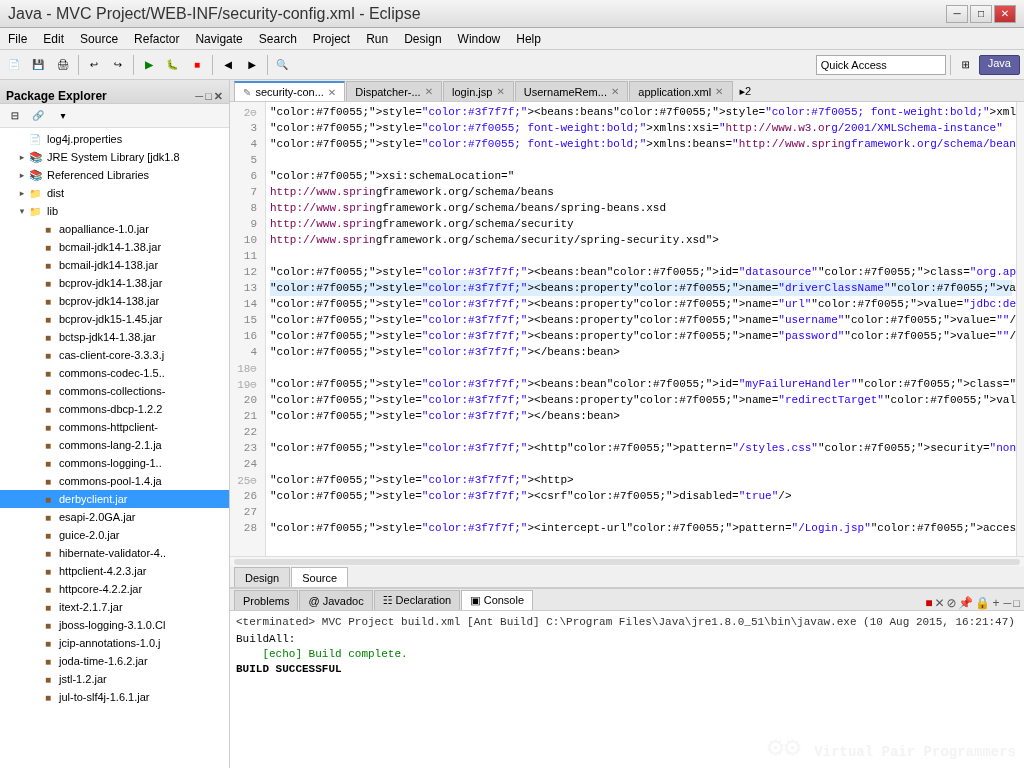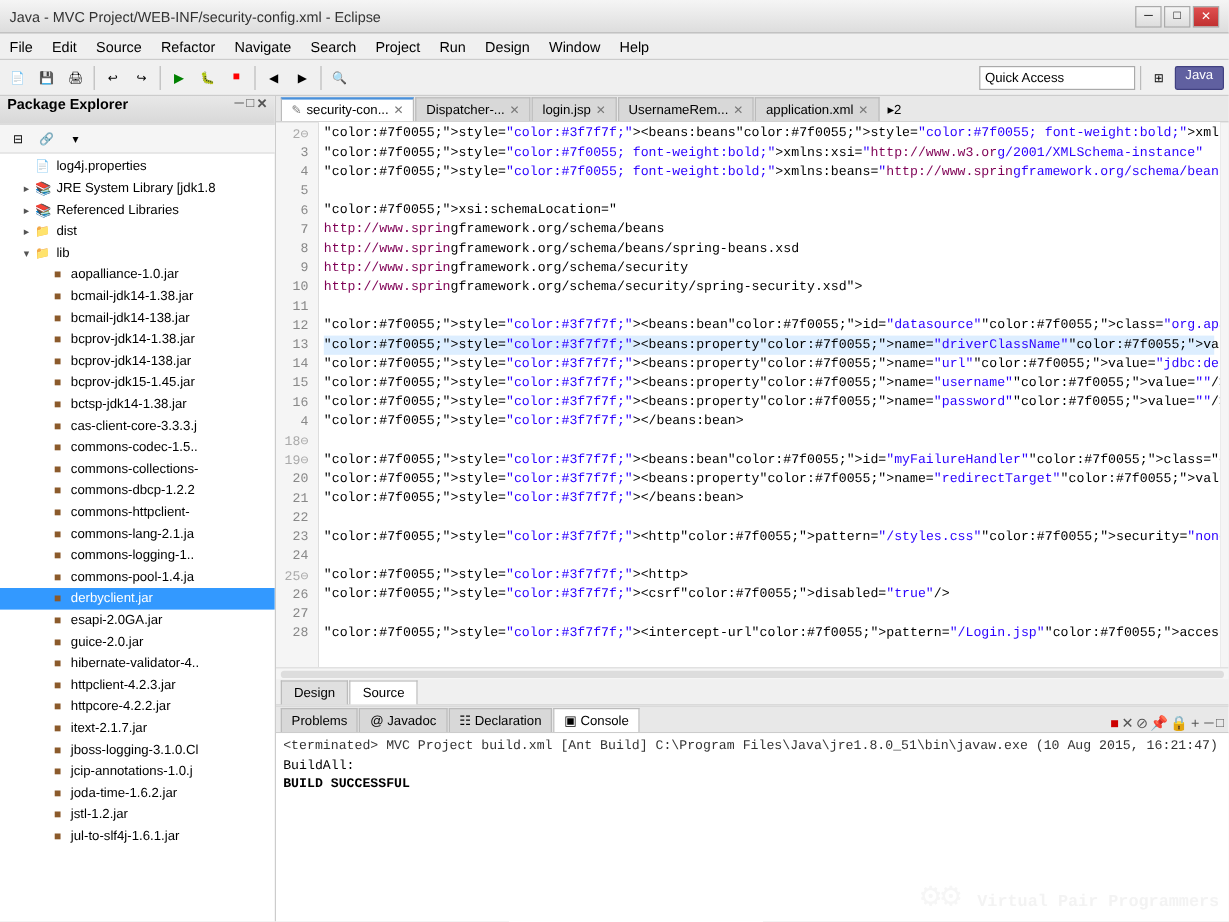--- a/index.html
+++ b/index.html
@@ -1,20 +1,20 @@
 <!DOCTYPE html>
 <html><head>
   <meta charset="utf-8">
   <style>
     * { margin: 0; padding: 0; box-sizing: border-box; }
     body { font-family: 'Segoe UI', Tahoma, Geneva, Verdana, sans-serif; font-size: 12px; background: #f0f0f0; overflow: hidden; width: 1024px; height: 768px; }
 
     
     #title-bar { background: linear-gradient(to bottom, #f5f5f5, #ddd); height: 28px; display: flex; align-items: center; justify-content: space-between; border-bottom: 1px solid #aaa; padding: 0 8px; }
-    #title-bar .title { font-size: 12px; color: #333; }
+    #title-bar .title { font-size: 16px; color: #333; }
     #title-bar .win-controls { display: flex; gap: 2px; }
     #title-bar .win-btn { width: 22px; height: 18px; border: 1px solid #aaa; background: linear-gradient(to bottom, #f5f5f5, #ddd); font-size: 10px; cursor: pointer; display: flex; align-items: center; justify-content: center; }
     #title-bar .win-btn.close { background: linear-gradient(to bottom, #e05050, #c03030); color: white; }
 
     
     #menu-bar { background: #f0f0f0; height: 22px; display: flex; align-items: center; border-bottom: 1px solid #ccc; }
     .menu-item { padding: 2px 8px; font-size: 12px; cursor: pointer; color: #000; }
 
     
     #toolbar { background: #f0f0f0; height: 30px; display: flex; align-items: center; border-bottom: 1px solid #ccc; padding: 2px 4px; gap: 2px; }
@@ -22,21 +22,21 @@
     .tb-separator { width: 1px; height: 20px; background: #bbb; margin: 0 2px; }
     .tb-spacer { flex: 1; }
     #quick-access-box { border: 1px solid #aaa; background: white; height: 20px; width: 130px; padding: 0 4px; font-size: 11px; display: flex; align-items: center; }
     .java-btn { background: #6060a0; color: white; border: 1px solid #404080; border-radius: 2px; padding: 1px 8px; font-size: 11px; height: 20px; cursor: pointer; }
 
     
     #main { display: flex; height: calc(768px - 28px - 22px - 30px); }
 
     
     #package-explorer { width: 230px; background: white; border-right: 1px solid #ccc; display: flex; flex-direction: column; }
-    #pe-header { background: linear-gradient(to bottom, #e8e8e8, #d8d8d8); height: 24px; display: flex; align-items: flex-start; padding: 0 6px; border-bottom: 1px solid #ccc; font-size: 12px; font-weight: bold; gap: 20px; }
+    #pe-header { background: linear-gradient(to bottom, #e8e8e8, #d8d8d8); height: 24px; display: flex; align-items: flex-end; padding: 0 6px; border-bottom: 1px solid #ccc; font-size: 12px; font-weight: bold; gap: 20px; }
     #pe-header .pe-title { flex: 1; }
     #pe-header .pe-controls { display: flex; gap: 2px; }
     #pe-toolbar { background: #f5f5f5; height: 24px; display: flex; align-items: center; padding: 0 4px; gap: 2px; border-bottom: 1px solid #ddd; }
     #pe-tree { flex: 1; overflow-y: auto; overflow-x: auto; padding: 2px 0; }
     .tree-item { display: flex; align-items: center; padding: 1px 4px; cursor: pointer; white-space: nowrap; font-size: 11px; }
     .tree-item.selected { background: #3399ff; color: white; }
     .tree-indent { display: inline-block; }
     .tree-arrow { width: 12px; display: inline-flex; align-items: center; justify-content: center; font-size: 9px; color: #555; }
     .tree-icon { width: 16px; height: 16px; display: inline-flex; align-items: center; justify-content: center; margin-right: 3px; font-size: 10px; }
 
@@ -512,20 +512,21 @@
           <span style="font-size:12px; cursor:pointer; margin-left:2px; color:#555;">🔒</span>
           <span style="font-size:12px; cursor:pointer; margin-left:2px; color:#555;">+</span>
           <span style="font-size:11px; cursor:pointer; margin-left:4px; color:#555;">─</span>
           <span style="font-size:11px; cursor:pointer; margin-left:2px; color:#555;">□</span>
         </div>
       </div>
 
       <div id="console-content">
         <div class="console-line" style="color:#333; margin-bottom:2px;">&lt;terminated&gt; MVC Project build.xml [Ant Build] C:\Program Files\Java\jre1.8.0_51\bin\javaw.exe (10 Aug 2015, 16:21:47)</div>
         <div class="console-line">BuildAll:</div>
+        <div class="console-line console-echo">&nbsp;&nbsp;&nbsp;&nbsp;[echo] Build complete.</div>
         <div class="console-line console-bold">BUILD SUCCESSFUL</div>
         <div class="vpp-logo">
           <span style="font-size:28px; opacity:0.3;">⚙⚙</span>
           <span style="font-size:14px; margin-left:4px; opacity:0.4;">Virtual Pair Programmers</span>
         </div>
       </div>
     </div>
 
   </div>
 </div>

